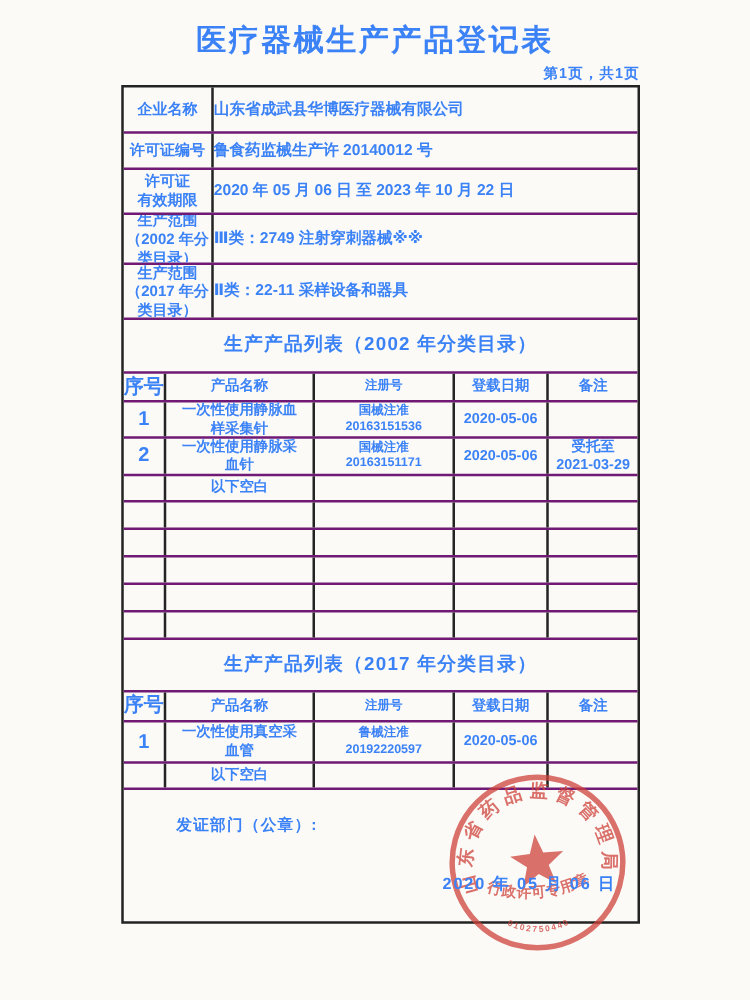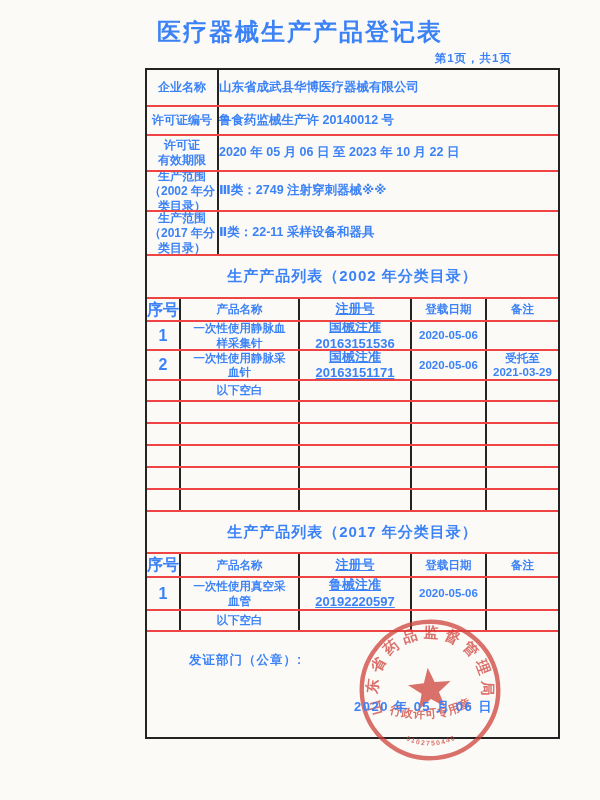--- a/index.html
+++ b/index.html
@@ -19,41 +19,40 @@
   }
   .page-info{
     position:absolute;top:51px;right:88px;
     font-size:11.5px;font-weight:bold;letter-spacing:1px;
   }
   .form{
     position:absolute;left:97px;top:68px;width:415px;
     border:2px solid #232323;
     box-sizing:border-box;
     background:transparent;
-    margin-left:48px;
-  }
-  .row{display:flex;box-sizing:border-box;border-top:2px solid #ef4444;}
+  }
+  .row{display:flex;box-sizing:border-box;border-top:2px solid #701a75;}
   .row:first-child{border-top:none;}
   .cell{
     box-sizing:border-box;
     border-left:2px solid #232323;
     display:flex;align-items:center;justify-content:center;
     text-align:center;
     font-weight:bold;
     white-space:pre-line;
     line-height:1.25;
     overflow:hidden;
   }
   .cell:first-child{border-left:none;}
   .info-label{width:70px;font-size:12px;flex:none;}
   .info-value{flex:1;justify-content:flex-start;text-align:left;font-size:12.5px;}
   .section-title-cell{flex:1;border-left:none;font-size:15px;letter-spacing:1px;}
   .c-no{width:32px;flex:none;font-size:16px;}
   .c-name{width:119px;flex:none;font-size:11.5px;padding:0 7px;}
-  .c-reg{width:112px;flex:none;font-size:13px;text-decoration:underline;}
+  .c-reg{width:112px;flex:none;font-size:10px;}
   .c-date{width:75px;flex:none;font-size:11.5px;}
   .c-note{flex:1;font-size:11.5px;}
   .bottom-row{position:relative;display:block;}
   .issuer-label{
     position:absolute;left:42px;top:20px;
     font-size:12.5px;font-weight:bold;letter-spacing:1px;
   }
   .issue-date{
     position:absolute;left:354px;top:698px;
     font-size:13px;font-weight:bold;letter-spacing:1.5px;

